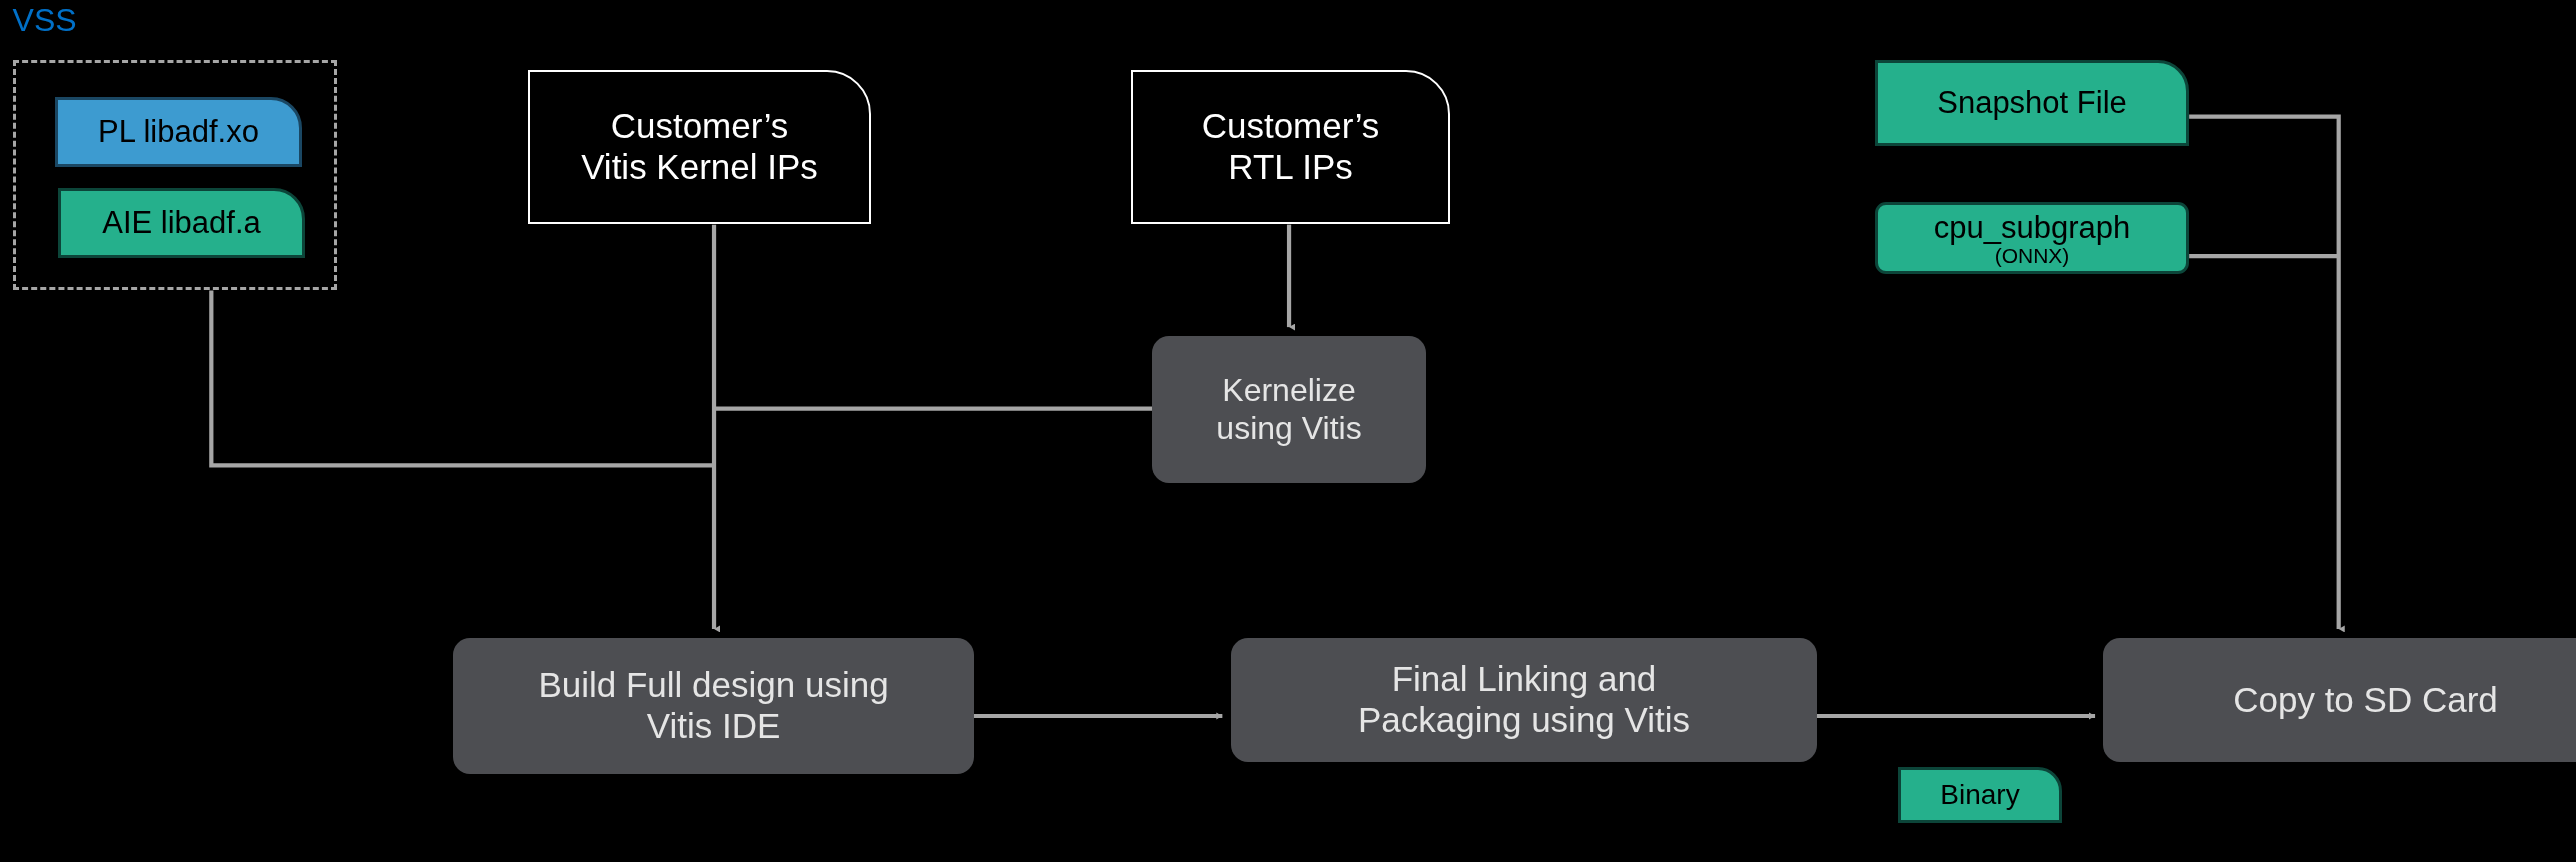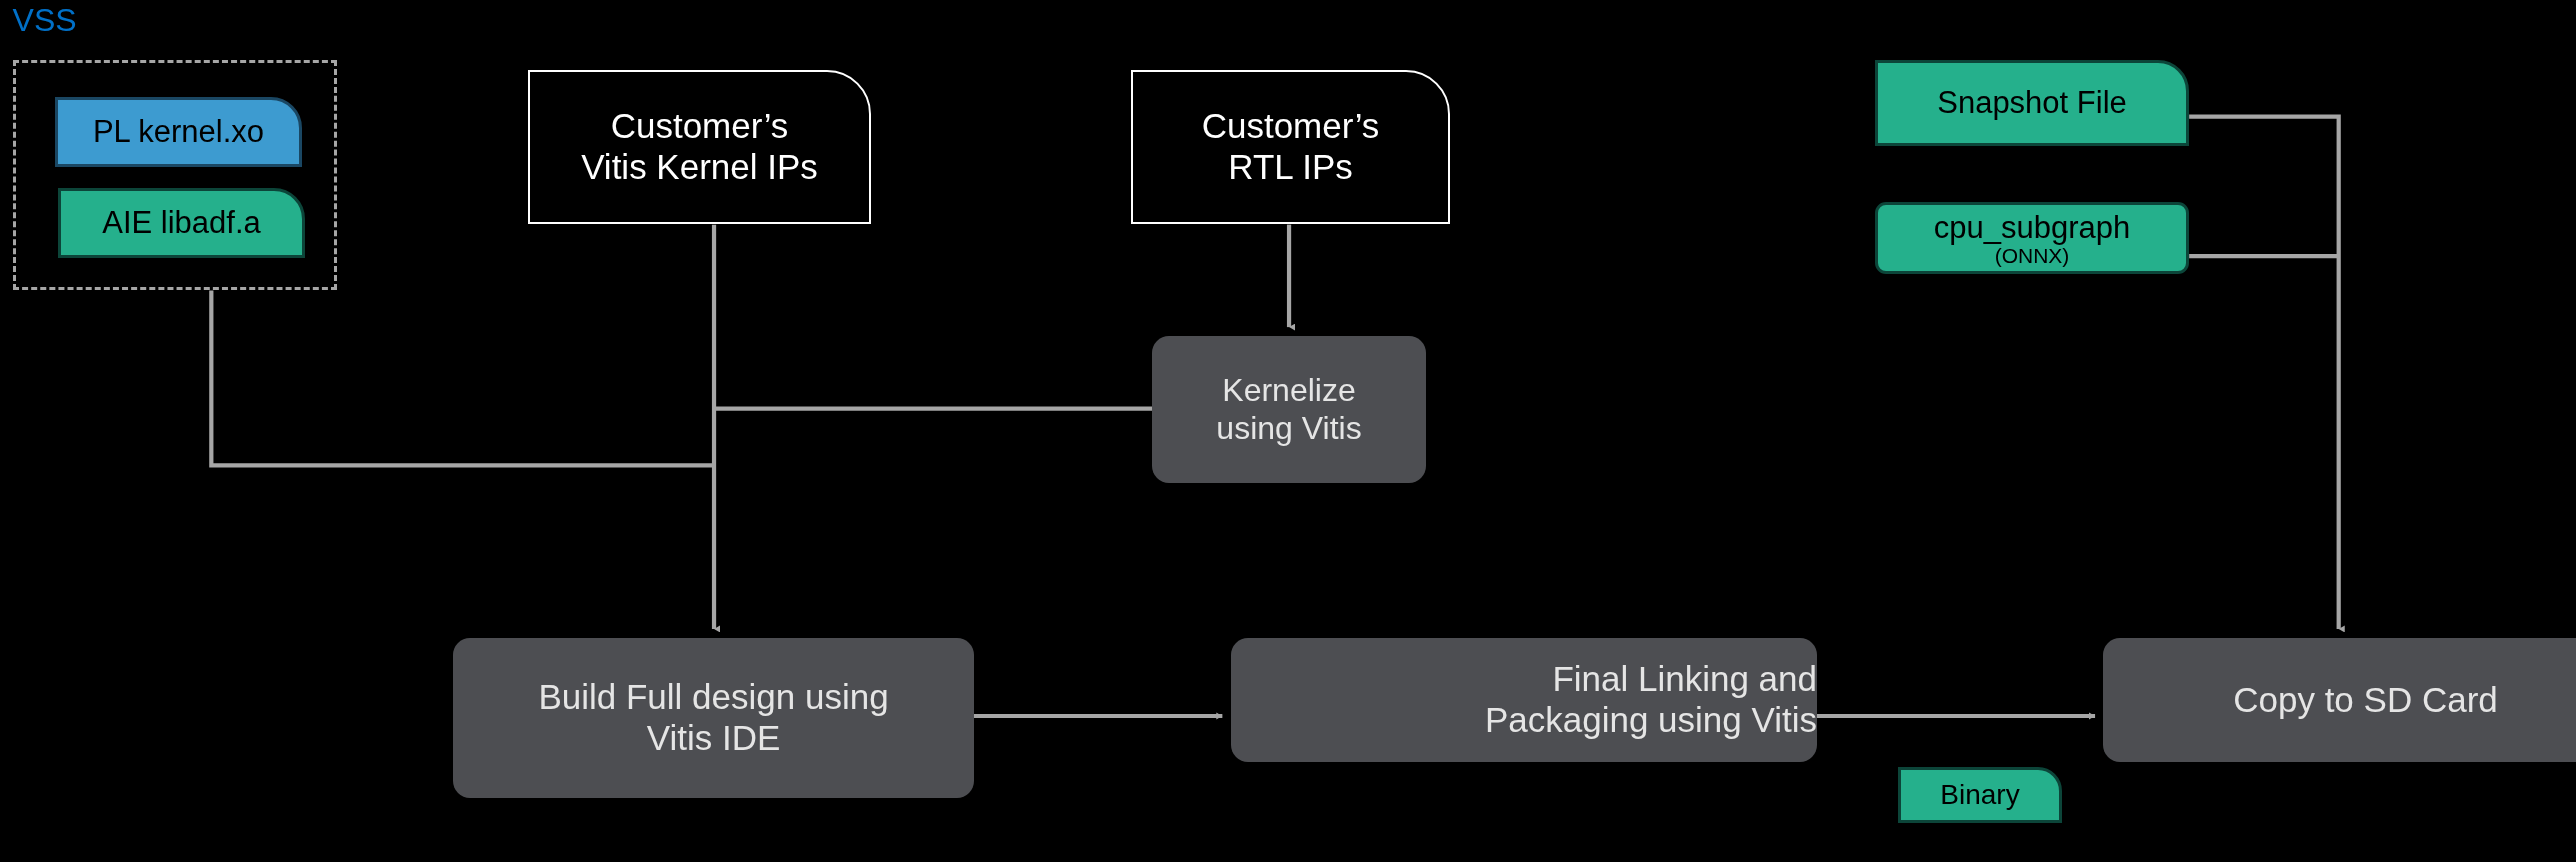--- a/index.html
+++ b/index.html
@@ -124,21 +124,21 @@
       <path marker-end="url(#ah-down)" d="M 3118,166 L 3331,166 L 3331,896"></path>
 
       <path d="M 3118,365 L 3331,365"></path>
     </g>
   </svg>
 
   <div class="group-dashed" style="left:12.6px; top:60px; width:324px; height:230px;"></div>
   <div class="group-title" style="left:12.6px; top:4.2px;">VSS</div>
 
   <div class="node chip blue" style="left:55px; top:97px; width:247px; height:70px;">
-    <span>PL kernel.xo</span>
+    <span>PL libadf.xo</span>
   </div>
 
   <div class="node chip green" style="left:58px; top:188px; width:247px; height:70px;">
     <span>AIE libadf.a</span>
   </div>
 
   <div class="node doc-outline" style="left:528px; top:70px; width:343px; height:154px;">
     <span>Customer’s</span>
     <span>Vitis Kernel IPs</span>
   </div>
@@ -155,26 +155,26 @@
 
   <div class="node chip green" style="left:1875px; top:60px; width:314px; height:86px;">
     <span>Snapshot File</span>
   </div>
 
   <div class="node chip green" style="left:1875px; top:202px; width:314px; height:72px;border-radius:11px;">
     <span>cpu_subgraph</span>
     <span class="sub">(ONNX)</span>
   </div>
 
-  <div class="node proc" style="left:453px; top:638px; width:521px; height:160px;">
+  <div class="node proc" style="left:453px; top:638px; width:521px; height:136px;">
     <span>Build Full design using</span>
     <span>Vitis IDE</span>
   </div>
 
-  <div class="node proc" style="left:1231px; top:638px; width:586px; height:124px;align-items:flex-end;">
+  <div class="node proc" style="left:1231px; top:638px; width:586px; height:124px;">
     <span>Final Linking and</span>
     <span>Packaging using Vitis</span>
   </div>
 
   <div class="node proc" style="left:2103px; top:638px; width:525px; height:124px;">
     <span>Copy to SD Card</span>
   </div>
 
   <div class="node chip green" style="left:1898px; top:767px; width:164px; height:56px; font-size:28px; border-top-right-radius:24px;">
     <span>Binary</span>

